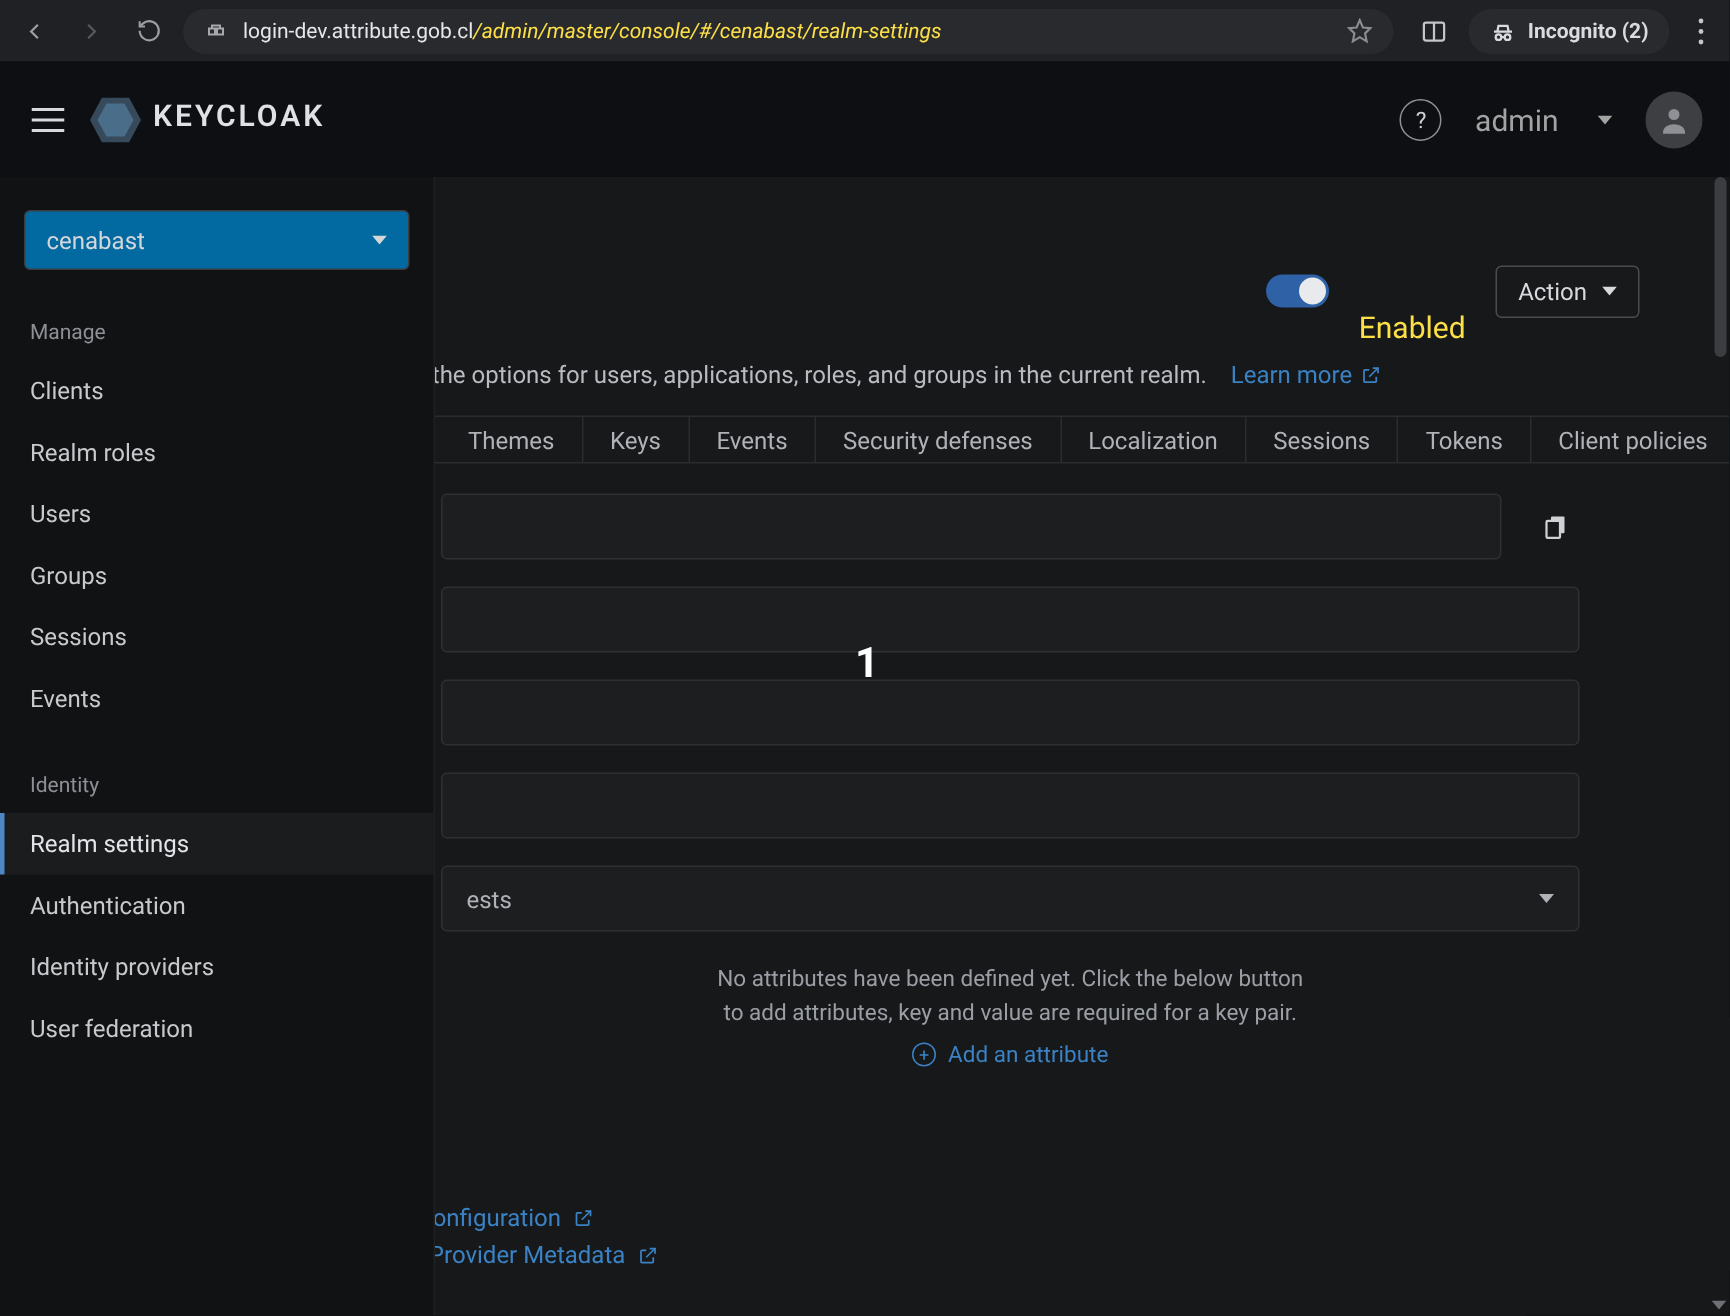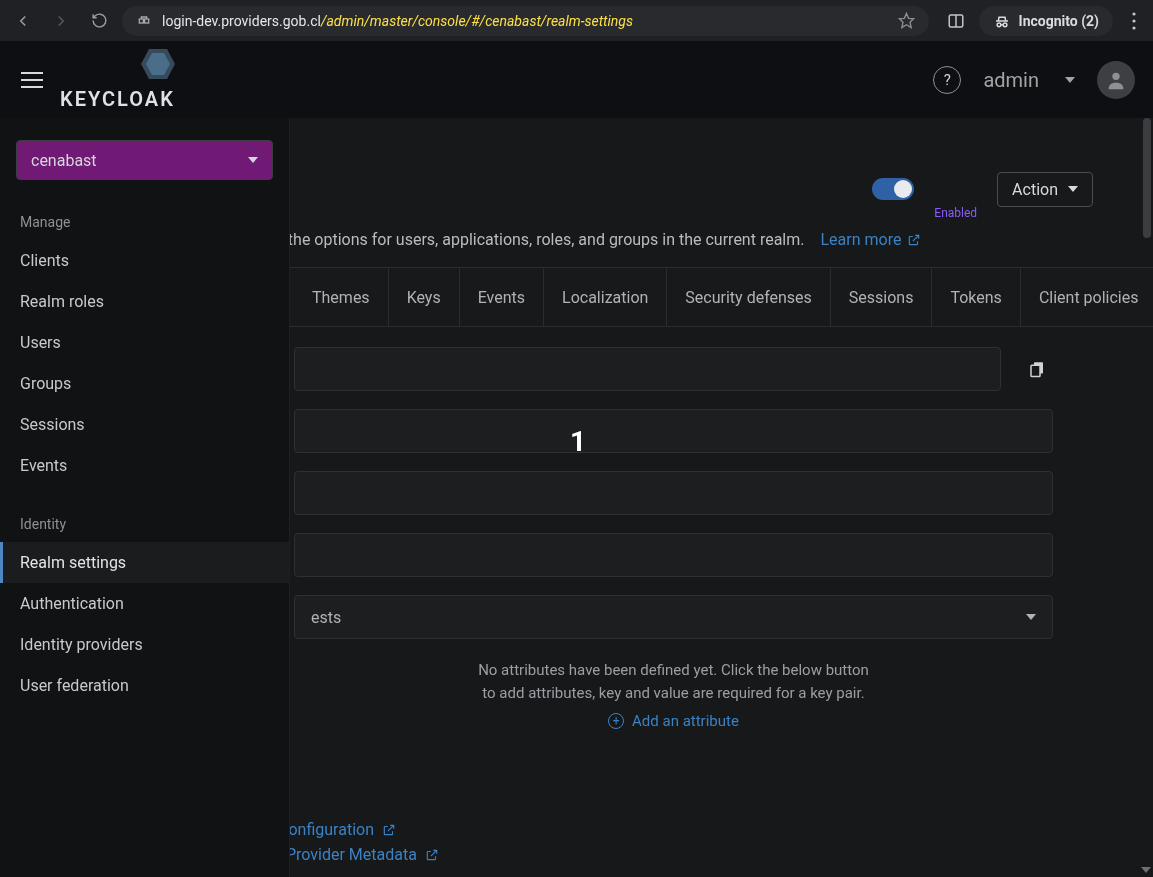--- a/index.html
+++ b/index.html
@@ -14,49 +14,49 @@
   .url-path { color: #fde047; font-style: italic; }
   .star { margin-left: auto; color: #8a8d93; }
   .chrome-right { display: flex; align-items: center; gap: 10px; margin-left: 6px; font-weight: bold; }
   .incog-pill { height: 30px; background: #282a2d; border-radius: 15px; display: flex; align-items: center; gap: 8px; padding: 0 14px; color: #d9dbe0; font-size: 14px; }
   .sq-icon { width: 26px; height: 26px; display: flex; align-items: center; justify-content: center; color: #c3c5ca; }
   .kebab { width: 22px; display: flex; align-items: center; justify-content: center; color: #c3c5ca; }
 
   
   .app-header { height: 77px; background: #0e0f13; display: flex; align-items: center; padding: 0 18px; gap: 14px; }
   .hamburger { width: 28px; height: 28px; display: flex; align-items: center; justify-content: center; color: #d7d9dd; cursor: pointer; }
-  .logo { display: flex; align-items: flex-end; gap: 8px; flex-direction: column; }
+  .logo { display: flex; align-items: flex-start; gap: 8px; }
   .logo-mark { width: 34px; height: 30px; position: relative; }
   .logo-mark svg { display:block; }
   .logo-text { color: #dfe1e5; font-size: 20px; font-weight: 600; letter-spacing: 2px; }
   .app-header-right { margin-left: auto; display: flex; align-items: center; gap: 22px; }
   .help-icon { width: 28px; height: 28px; display:flex; align-items:center; justify-content:center; border: 1px solid #8e9096; border-radius: 50%; color: #cfd1d5; font-size: 15px; cursor:pointer; }
   .user-menu { display: flex; align-items: center; gap: 26px; color: #a3a3a3; font-size: 20px; cursor:pointer; }
   .avatar { width: 38px; height: 38px; border-radius: 50%; background: #3d3f43; display:flex; align-items:center; justify-content:center; }
 
   
   .app-body { display: flex; height: calc(877px - 41px - 77px); position: relative; }
 
   
   .main { flex: 1; background: #16181a; padding: 0; position: relative; overflow: hidden; height: 100%; }
   .scrollbar-right { position:absolute; right:2px; top:0; width:8px; height:120px; background:#3b3d41; border-radius:4px; }
   .scroll-corner { position:absolute; right:0; bottom:0; width:14px; height:14px; color:#6d7075; display:flex; align-items:center; justify-content:center; }
 
   .realm-top { display:flex; align-items:center; padding: 40px 60px 10px 280px; gap: 18px; }
   .realm-top-right { margin-left:auto; display:flex; align-items:center; gap: 20px; }
   .toggle { width: 42px; height: 22px; border-radius: 11px; background: #2e61a6; position:relative; cursor:pointer; }
   .toggle .knob { position:absolute; right:2px; top:2px; width:18px; height:18px; background:#e8eaee; border-radius:50%; }
-  .toggle-label { color:#8b5cf6; font-size:12px;margin-top:48px; }
+  .toggle-label { color:#fde047; font-size:20px;margin-top:48px; }
   .action-dd { border:1px solid #4a4c51; border-radius:4px; padding:7px 14px; display:flex; align-items:center; gap:10px; color:#d7d9dd; font-size:16px; cursor:pointer; background:#17191b; }
 
   .realm-desc { padding: 0 60px 18px 280px; color:#b9bbc0; font-size:16px; display:flex; gap:16px; align-items:center; flex-wrap:wrap; }
   .learn-more { color:#3b82c4; display:flex; align-items:center; gap:6px; cursor:pointer; }
 
   
-  .tabs-row { display:flex; align-items:center; border-top:1px solid #2a2c30; border-bottom:1px solid #2a2c30; padding-left: 294px; background:#17191b; height:60px; }
+  .tabs-row { display:flex; align-items:center; border-top:1px solid #2a2c30; border-bottom:1px solid #2a2c30; padding-left: 294px; background:#17191b; height:32px; }
   .tab { padding: 0 18px; height:100%; display:flex; align-items:center; color:#b0b2b7; font-size:16px; border-right:1px solid #2a2c30; cursor:pointer; white-space:nowrap; }
   .tab:last-child { border-right:none; }
 
   
   .form-block { padding: 20px 100px 20px 294px; }
   .form-row { display:flex; align-items:center; gap:20px; margin-bottom:18px; }
   .input { flex:1; height:44px; background:#1c1e20; border:1px solid #2e3033; border-radius:4px; }
   .copy-btn { width:32px; height:32px; display:flex; align-items:center; justify-content:center; color:#cfd1d5; cursor:pointer; }
   .select-row { height:44px; background:#1c1e20; border:1px solid #2e3033; border-radius:4px; display:flex; align-items:center; justify-content:space-between; padding:0 16px; color:#b0b2b7; font-size:16px; cursor:pointer; }
 
@@ -65,21 +65,21 @@
   .plus-circle { width:16px; height:16px; border-radius:50%; border:1.5px solid #3b82c4; color:#3b82c4; display:flex; align-items:center; justify-content:center; font-size:12px; line-height:1; }
 
   .links-block { padding: 60px 100px 20px 260px; }
   .ep-link { color:#3b82c4; font-size:16px; display:flex; align-items:center; gap:8px; margin-bottom:6px; cursor:pointer; }
 
   
   .overlay-1 { position:absolute; left:570px; top:425px; color:#fff; font-size:28px; font-weight:700; }
 
   
   .sidebar { position:absolute; left:0; top:0; width: 290px; background: #111214; padding: 22px 0 0 0; height:100%; border-right:1px solid #1e2022; }
-  .realm-dd { margin: 0 16px 28px 16px; height: 40px; border:1px solid #3b3d41; border-radius:4px; background:#701a75; display:flex; align-items:center; justify-content:space-between; padding:0 14px; color:#d4d6da; font-size:16px; cursor:pointer; }
+  .realm-dd { margin: 0 16px 28px 16px; height: 40px; border:1px solid #3b3d41; border-radius:4px; background:#0369a1; display:flex; align-items:center; justify-content:space-between; padding:0 14px; color:#d4d6da; font-size:16px; cursor:pointer; }
   .side-section { color:#8d9095; font-size:14px; padding: 6px 20px 10px; }
   .side-item { color:#c7c9cc; font-size:16px; padding: 11px 20px; cursor:pointer; }
   .side-item.active { background:#1a1c1e; color:#e2e4e8; border-left:3px solid #4d88c4; padding-left:17px; }
   .side-sep { height:24px; }
 
   svg { display:block; }
 </style>
 </head>
 <body>
 
@@ -101,21 +101,21 @@
       </svg>
   </div>
   <div class="url-bar">
     <span>
       <svg width="16" height="16" viewBox="0 0 24 24" fill="none" stroke="#a6a8ad" stroke-width="2">
           <rect x="5" y="9" width="6" height="6"></rect>
           <rect x="13" y="9" width="6" height="6"></rect>
           <path d="M8 9V6h8v3"></path>
         </svg>
     </span>
-    <span><span class="url-host">login-dev.providers.gob.cl</span><span class="url-path">/admin/master/console/#/cenabast/realm-settings</span></span>
+    <span><span class="url-host">login-dev.attribute.gob.cl</span><span class="url-path">/admin/master/console/#/cenabast/realm-settings</span></span>
     <span class="star">
       <svg width="17" height="17" viewBox="0 0 24 24" fill="none" stroke="currentColor" stroke-width="2">
           <polygon points="12 2 15 9 22 9.5 17 14.5 18.5 22 12 18 5.5 22 7 14.5 2 9.5 9 9"></polygon>
         </svg>
     </span>
   </div>
   <div class="chrome-right">
     <div class="sq-icon">
       <svg width="18" height="18" viewBox="0 0 24 24" fill="none" stroke="currentColor" stroke-width="2">
           <rect x="3" y="4" width="18" height="16" rx="2"></rect>
@@ -219,24 +219,24 @@
       <div class="tab">
           <span>Themes</span>
         </div>
       <div class="tab">
           <span>Keys</span>
         </div>
       <div class="tab">
           <span>Events</span>
         </div>
       <div class="tab">
+          <span>Security defenses</span>
+        </div>
+      <div class="tab">
           <span>Localization</span>
-        </div>
-      <div class="tab">
-          <span>Security defenses</span>
         </div>
       <div class="tab">
           <span>Sessions</span>
         </div>
       <div class="tab">
           <span>Tokens</span>
         </div>
       <div class="tab">
           <span>Client policies</span>
         </div>

